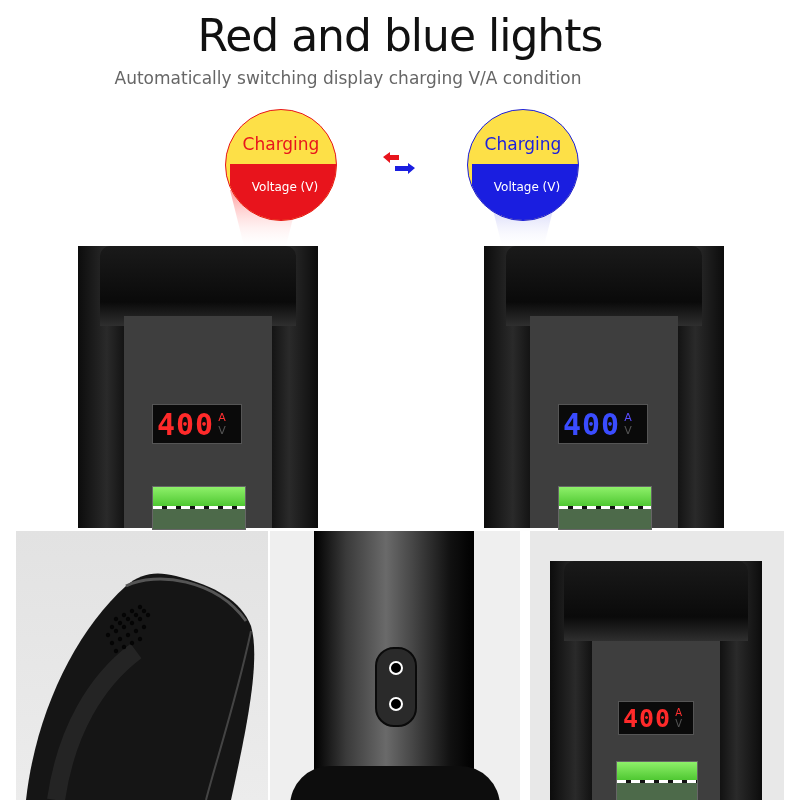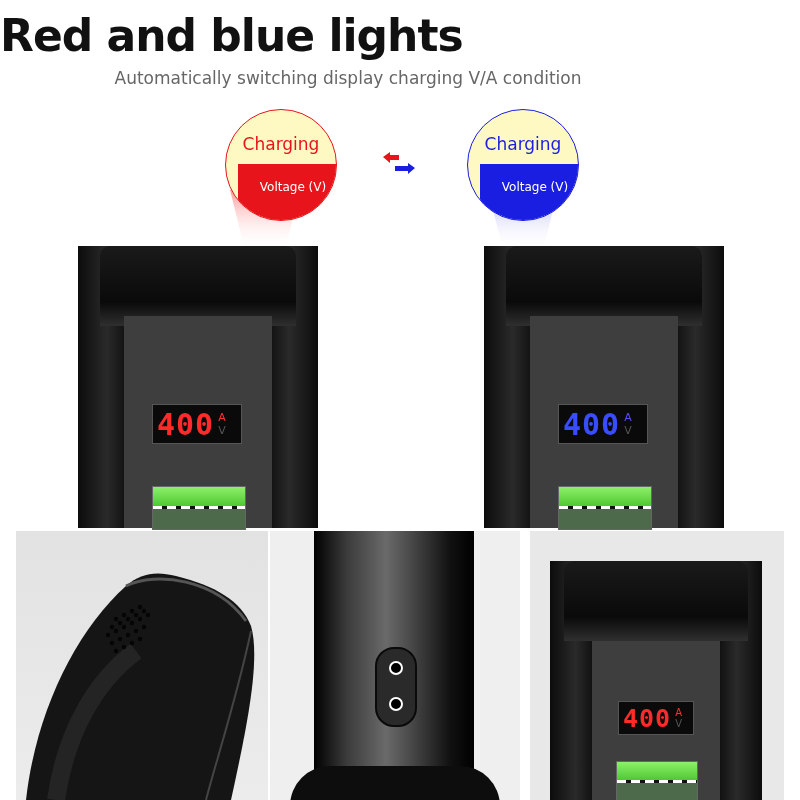--- a/index.html
+++ b/index.html
@@ -1,21 +1,21 @@
 <!DOCTYPE html>
 <html><head>
 <meta charset="utf-8">
 <style>
   html,body{margin:0;padding:0;}
   body{width:800px;height:800px;background:#ffffff;position:relative;overflow:hidden;font-family:"DejaVu Sans",sans-serif;}
-  .title{position:absolute;left:0;top:10px;width:800px;text-align:left;font-family:"DejaVu Sans",sans-serif;font-weight:bold;font-size:44px;color:#111;letter-spacing:-1px;}
+  .title{position:absolute;left:0;top:10px;width:800px;text-align:center;font-family:"DejaVu Sans",sans-serif;font-weight:normal;font-size:44px;color:#111;letter-spacing:-1px;}
   .subtitle{position:absolute;left:0;top:68px;width:696px;text-align:center;font-size:17px;color:#666;}
-  .bubble{position:absolute;top:109px;width:110px;height:110px;border-radius:50%;overflow:hidden;background:#fef9c3;}
+  .bubble{position:absolute;top:109px;width:110px;height:110px;border-radius:50%;overflow:hidden;background:#fde047;}
   .bubble .top{height:50px;display:flex;align-items:flex-end;justify-content:center;font-size:17px;padding-bottom:6px;box-sizing:border-box;}
-  .bubble .bottom{position:absolute;left:12px;top:54px;width:110px;height:56px;display:flex;align-items:center;justify-content:center;color:#fff;font-size:12px;padding-bottom:10px;box-sizing:border-box;}
+  .bubble .bottom{position:absolute;left:4px;top:54px;width:110px;height:56px;display:flex;align-items:center;justify-content:center;color:#fff;font-size:12px;padding-bottom:10px;box-sizing:border-box;}
   .beam{position:absolute;top:190px;width:90px;height:60px;}
   .swap{position:absolute;left:383px;top:152px;width:36px;height:22px;}
   .device{position:absolute;background:linear-gradient(90deg,#0c0c0c 0%,#2a2a2a 12%,#111 20%,#3a3a3a 30%,#444 50%,#3a3a3a 70%,#111 80%,#2a2a2a 88%,#0c0c0c 100%);}
   .device .cap{position:absolute;left:22px;right:22px;top:0;height:80px;background:linear-gradient(180deg,#1a1a1a,#0a0a0a 70%,#2f2f2f);border-radius:10px 10px 0 0;}
   .device .face{position:absolute;left:46px;right:46px;top:70px;bottom:0;background:#3e3e3e;}
   .lcd{position:absolute;background:#0a0a0a;border:1px solid #555;display:flex;align-items:center;padding-left:4px;box-sizing:border-box;}
   .lcd .digits{font-family:"DejaVu Sans Mono",monospace;font-weight:bold;letter-spacing:1px;}
   .lcd .units{display:flex;flex-direction:column;margin-left:4px;font-size:11px;line-height:13px;}
   .usb{position:absolute;background:#4d6a4a;border:1px solid #666;}
   .usb .tongue{height:45%;background:linear-gradient(180deg,#8ef06a,#4fc832);}

